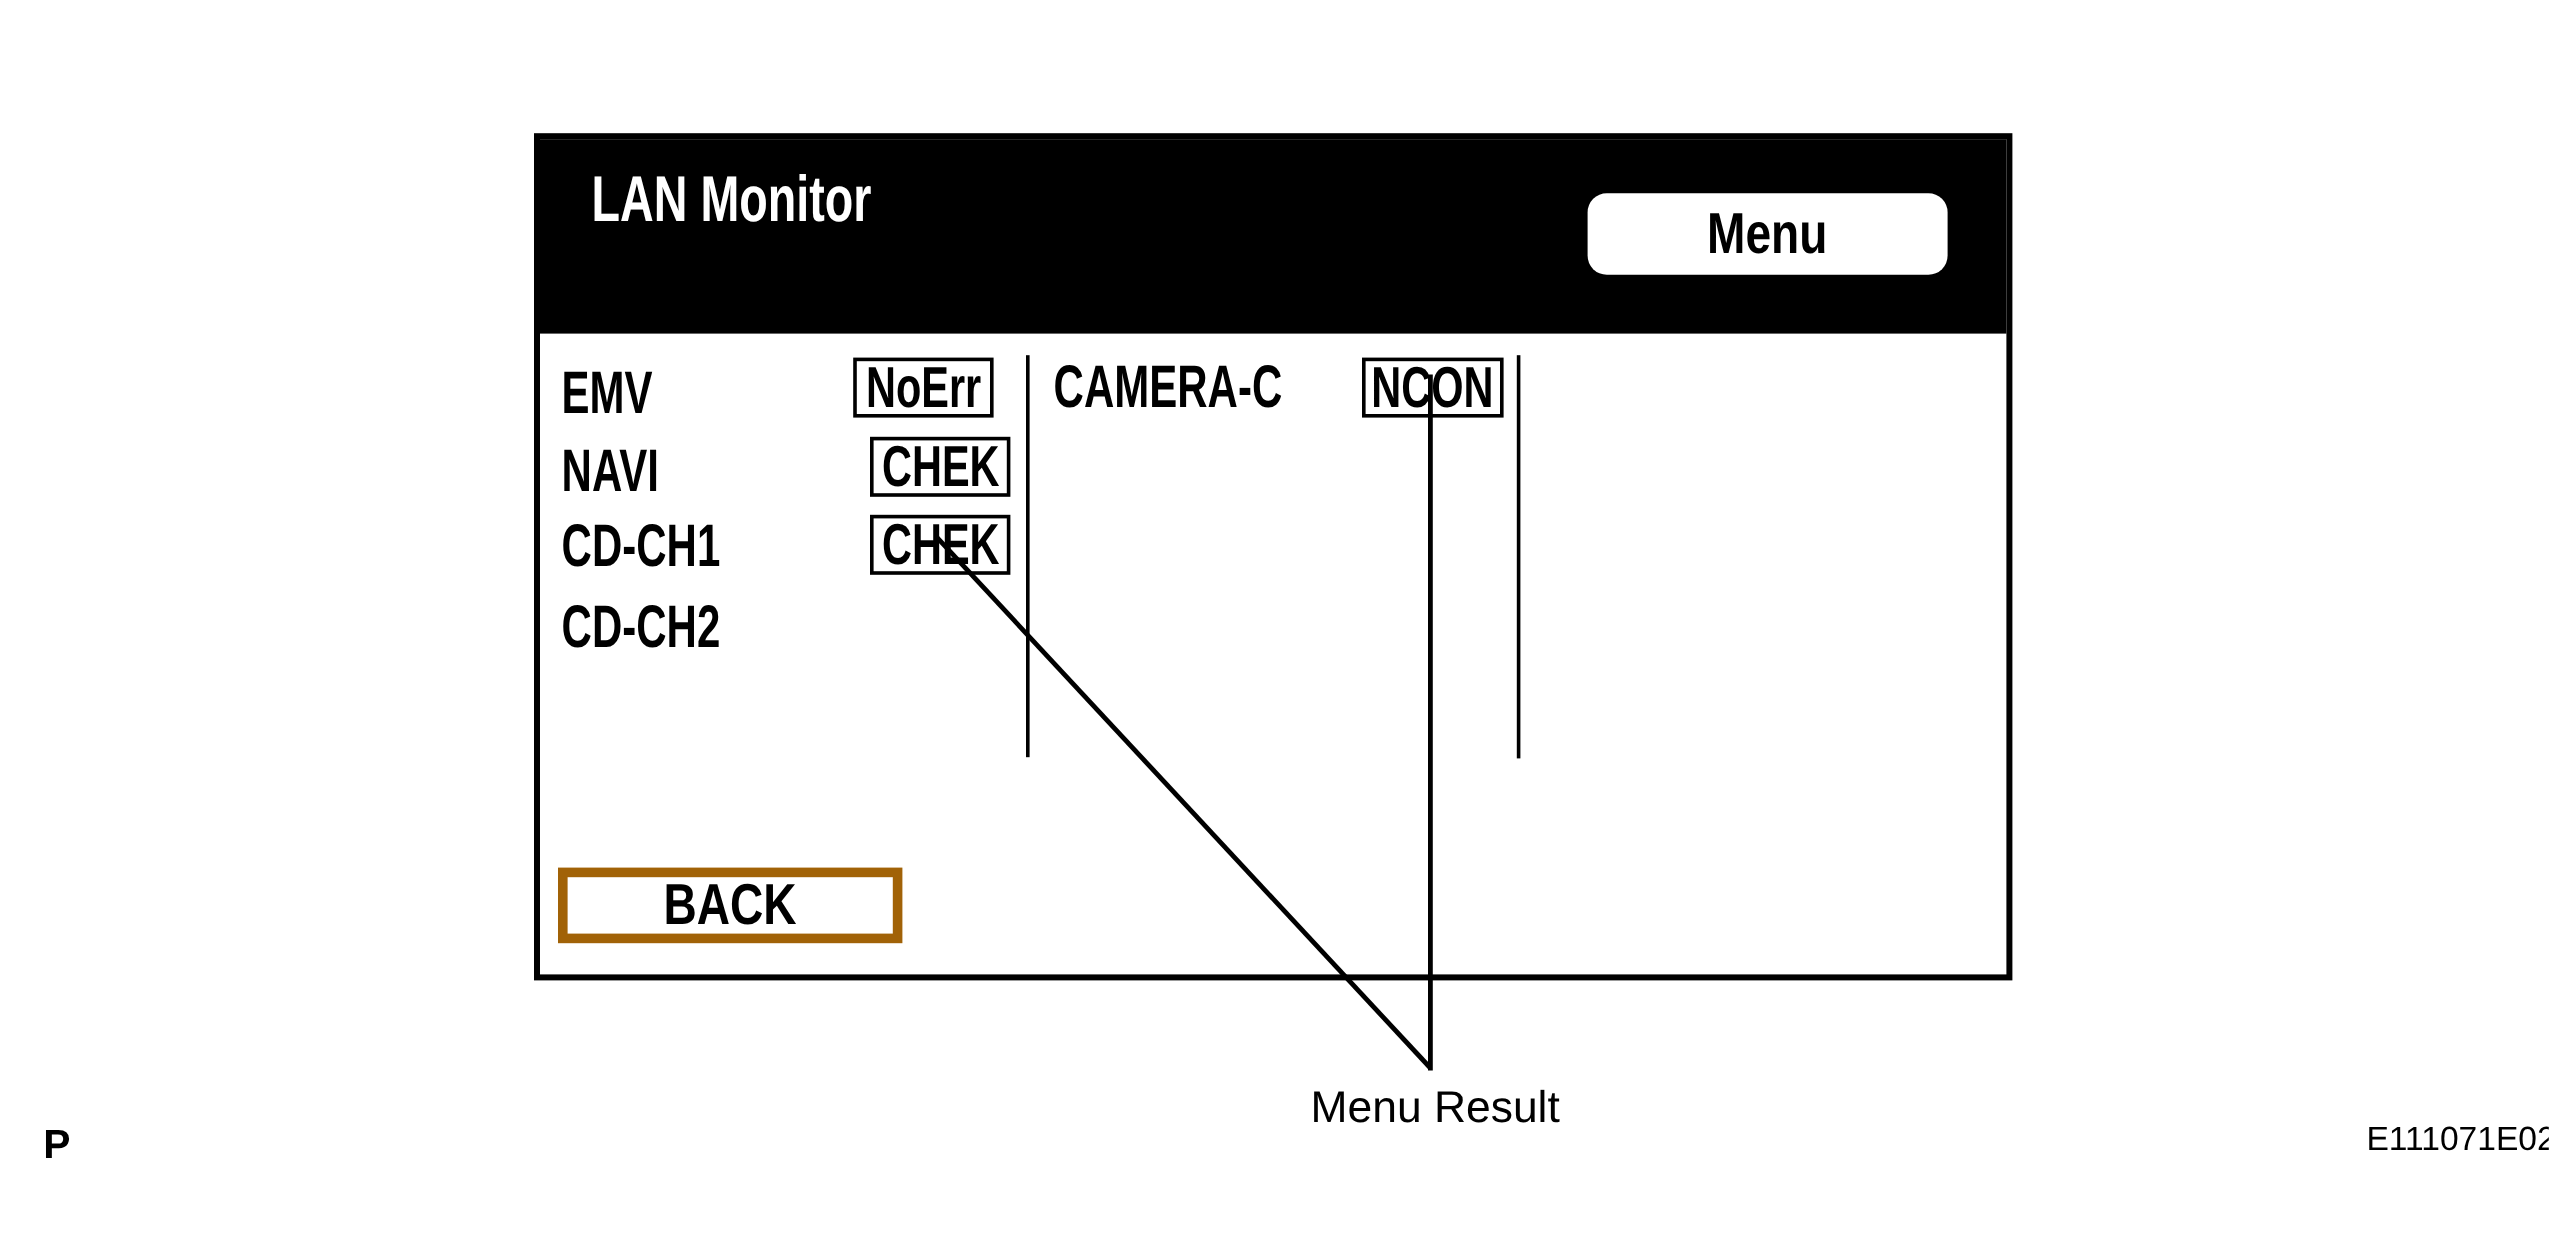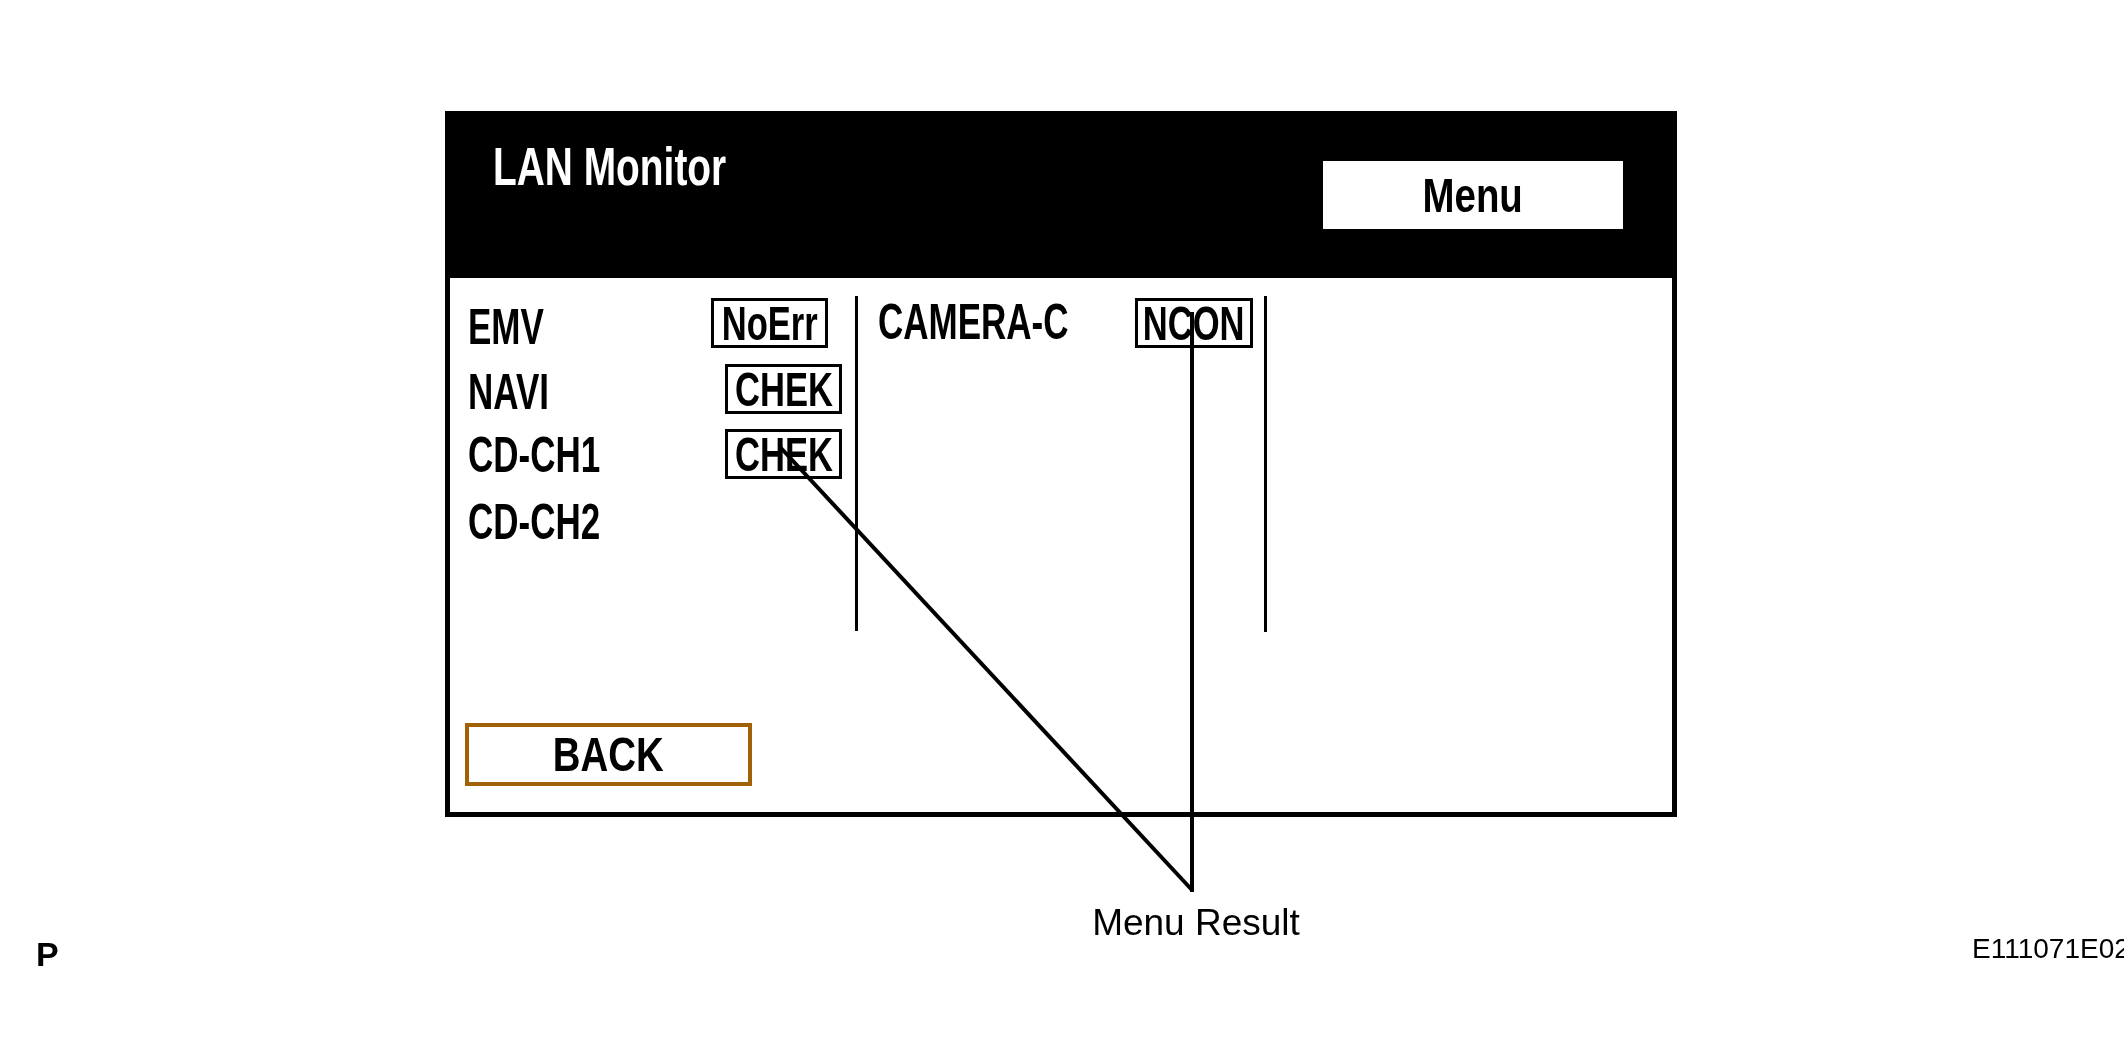--- a/index.html
+++ b/index.html
@@ -12,21 +12,21 @@
     position:absolute;left:445px;top:75px;width:1232px;height:706px;
     border:5px solid #000;box-sizing:border-box;background:#fff;margin-top:36px;
   }
   .hdr{position:absolute;left:0;top:0;width:100%;height:162px;background:#000;}
   .title{
     position:absolute;left:43px;top:23px;color:#fff;font-size:54px;font-weight:bold;
     line-height:54px;white-space:nowrap;transform:scaleX(.72);transform-origin:left top;
   }
   .menu-btn{
     position:absolute;left:873px;top:45px;width:300px;height:68px;background:#fff;
-    display:flex;align-items:center;justify-content:center;cursor:pointer;
+    display:flex;align-items:center;justify-content:center;cursor:pointer;border-radius:16px;
   }
   .menu-btn span{font-size:48px;font-weight:bold;white-space:nowrap;transform:scaleX(.8);}
   .dev-label{
     position:absolute;font-size:50px;font-weight:bold;line-height:50px;
     white-space:nowrap;transform:scaleX(.70);transform-origin:left top;
   }
   .lbl-emv{left:18px;top:186px;}
   .lbl-navi{left:18px;top:251px;}
   .lbl-cdch1{left:18px;top:314px;}
   .lbl-cdch2{left:18px;top:381px;}
@@ -38,21 +38,21 @@
   .status-box span{font-size:48px;font-weight:bold;white-space:nowrap;transform:scaleX(.72);}
   .box-emv{left:261px;top:182px;}
   .box-navi{left:275px;top:248px;}
   .box-cdch1{left:275px;top:313px;}
   .box-camerac{left:685px;top:182px;width:118px;}
   .vdiv{position:absolute;width:3px;background:#000;}
   .vdiv1{left:405px;top:180px;height:335px;}
   .vdiv2{left:814px;top:180px;height:336px;}
   .back-btn{
     position:absolute;left:15px;top:607px;width:287px;height:63px;
-    border:4px solid #a16207;box-sizing:border-box;background:#fff;
+    border:8px solid #a16207;box-sizing:border-box;background:#fff;
     display:flex;align-items:center;justify-content:center;cursor:pointer;
   }
   .back-btn span{font-size:48px;font-weight:bold;white-space:nowrap;transform:scaleX(.8);}
   
   .overlay{position:absolute;left:0;top:0;width:2124px;height:1045px;pointer-events:none;}
   .check-result{
     position:absolute;left:1071px;top:903px;width:250px;text-align:center;
     font-size:37px;line-height:40px;white-space:nowrap;
   }
   

